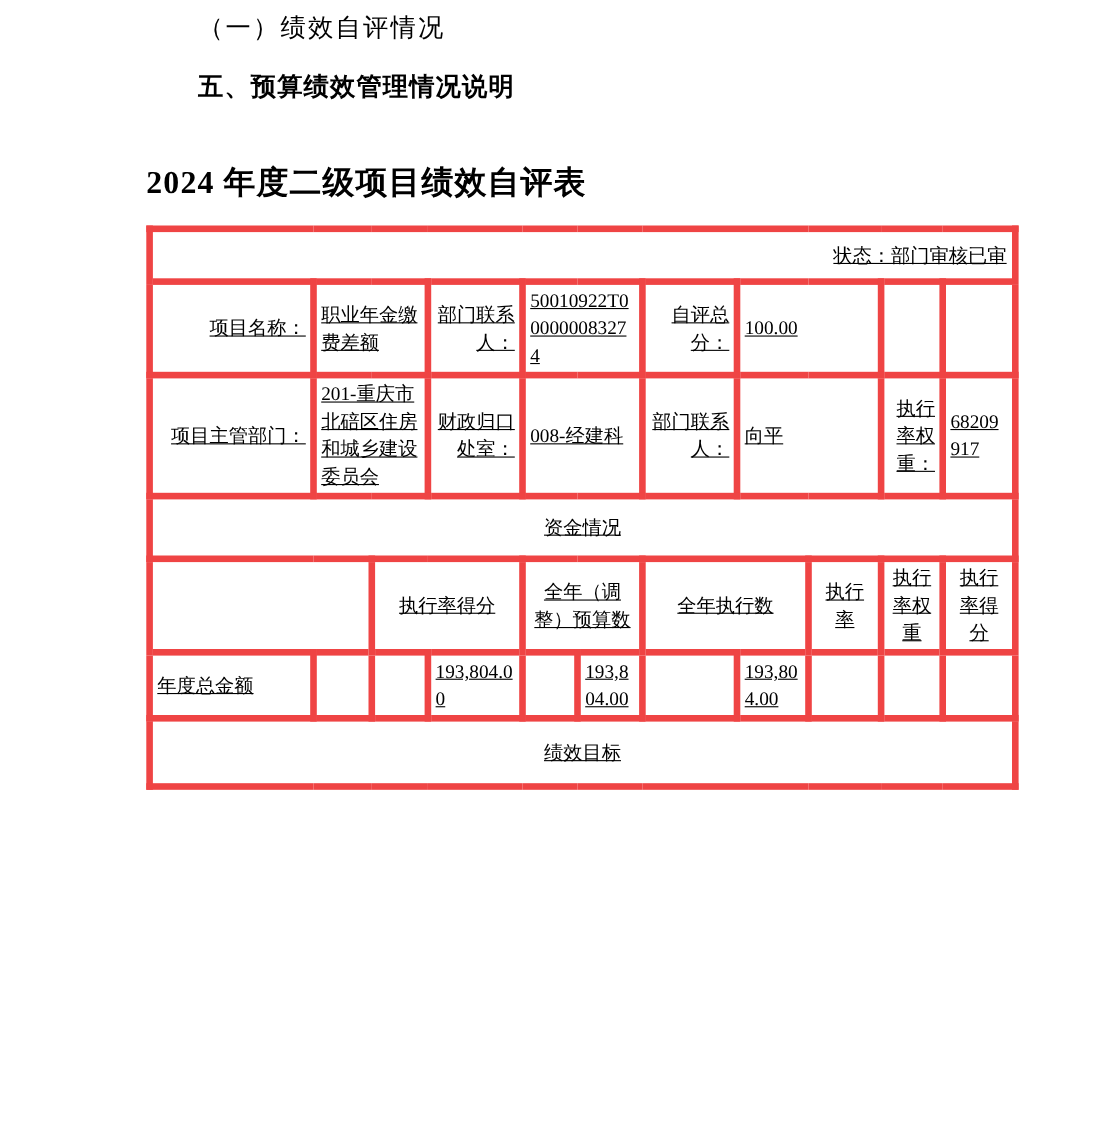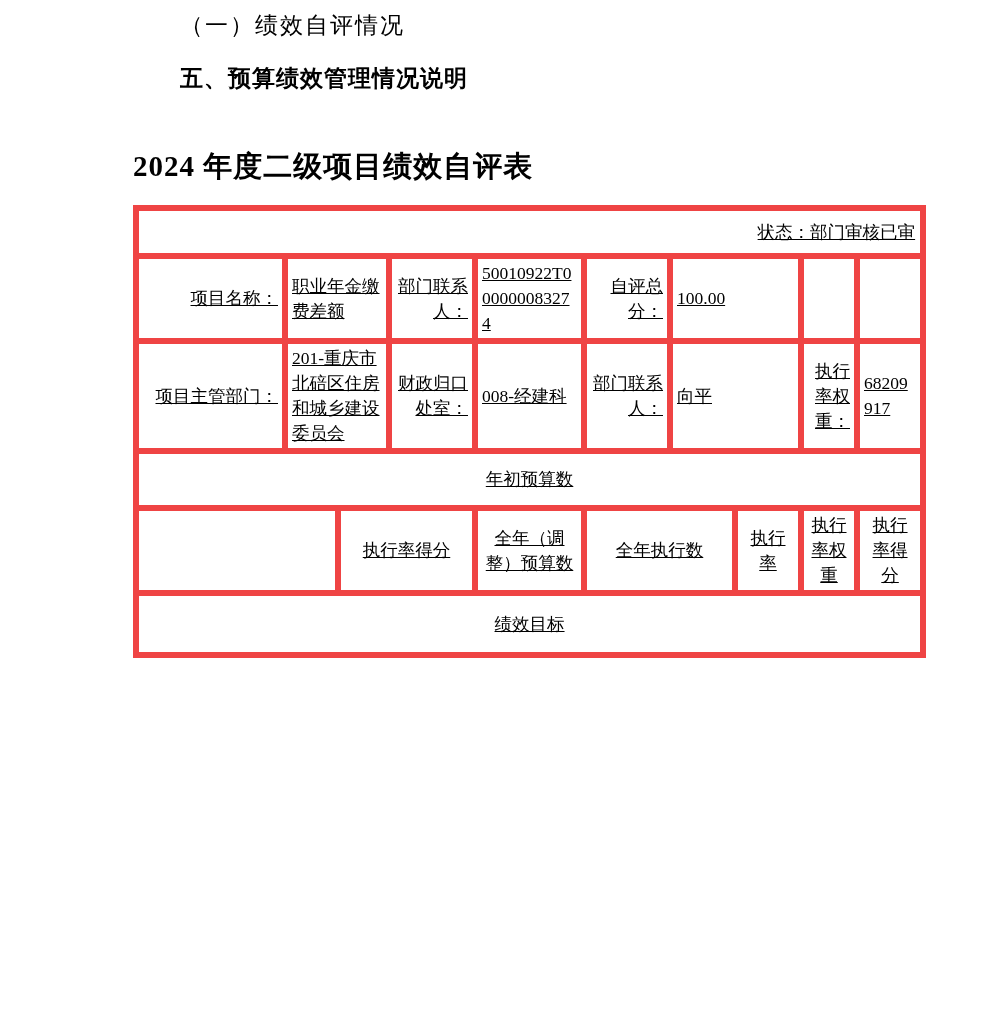--- a/index.html
+++ b/index.html
@@ -128,33 +128,46 @@
         <td colspan="2" class="val">201-重庆市北碚区住房和城乡建设委员会</td>
         <td class="lab">财政归口处室：</td>
         <td colspan="2" class="val">008-经建科</td>
         <td class="lab">部门联系人：</td>
         <td colspan="2" class="val">向平</td>
         <td class="lab">执行率权重：</td>
         <td class="val">68209917</td>
       </tr>
 
       <tr class="r-section">
-        <td colspan="11" class="al-c">年初预算数</td>
+        <td colspan="11" class="al-c">资金情况</td>
       </tr>
 
       <tr class="r-header">
         <td colspan="2"></td>
         <td colspan="2">执行率得分</td>
         <td colspan="2">全年（调整）预算数</td>
         <td colspan="2">全年执行数</td>
         <td>执行率</td>
         <td>执行率权重</td>
         <td>执行率得分</td>
       </tr>
 
+      <tr class="r-data">
+        <td class="val">年度总金额</td>
+        <td></td>
+        <td></td>
+        <td class="num">193,804.00</td>
+        <td></td>
+        <td class="num">193,804.00</td>
+        <td></td>
+        <td class="num">193,804.00</td>
+        <td class="num"></td>
+        <td class="num"></td>
+        <td class="num al-r"></td>
+      </tr>
 
 
 
       <tr class="r-targets">
         <td colspan="11" class="al-c">绩效目标</td>
       </tr>
     </tbody>
       </table>
 
   </div>

